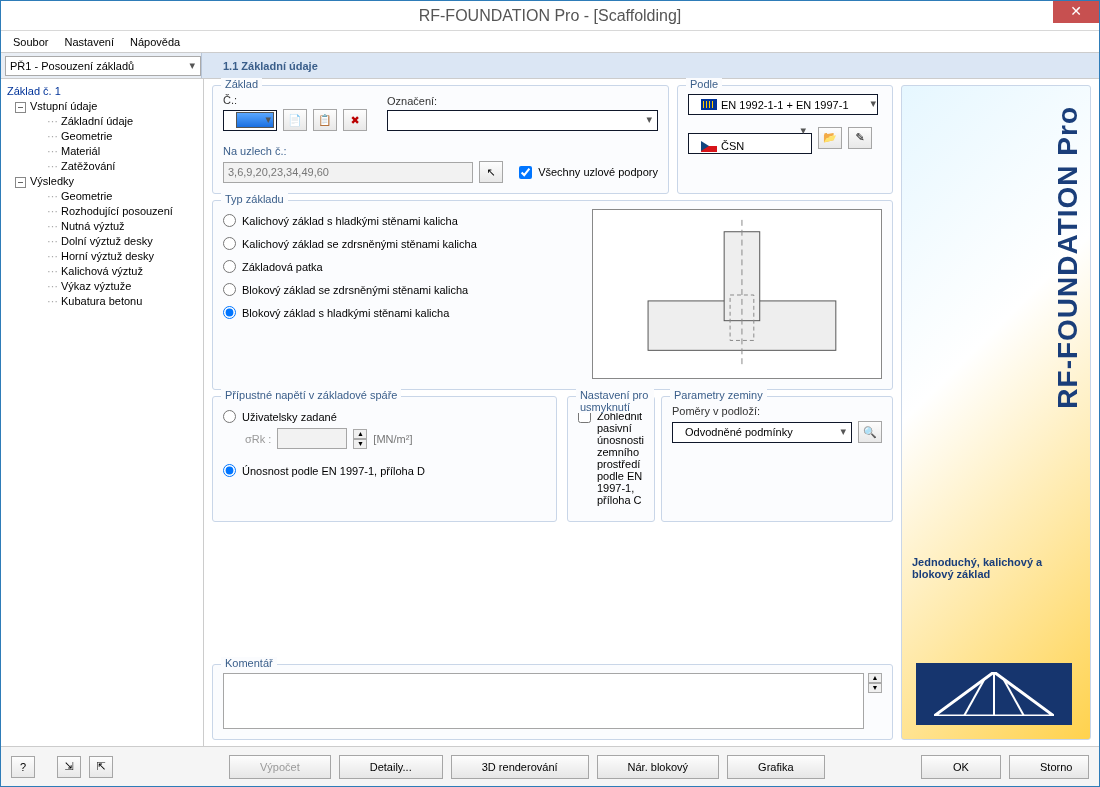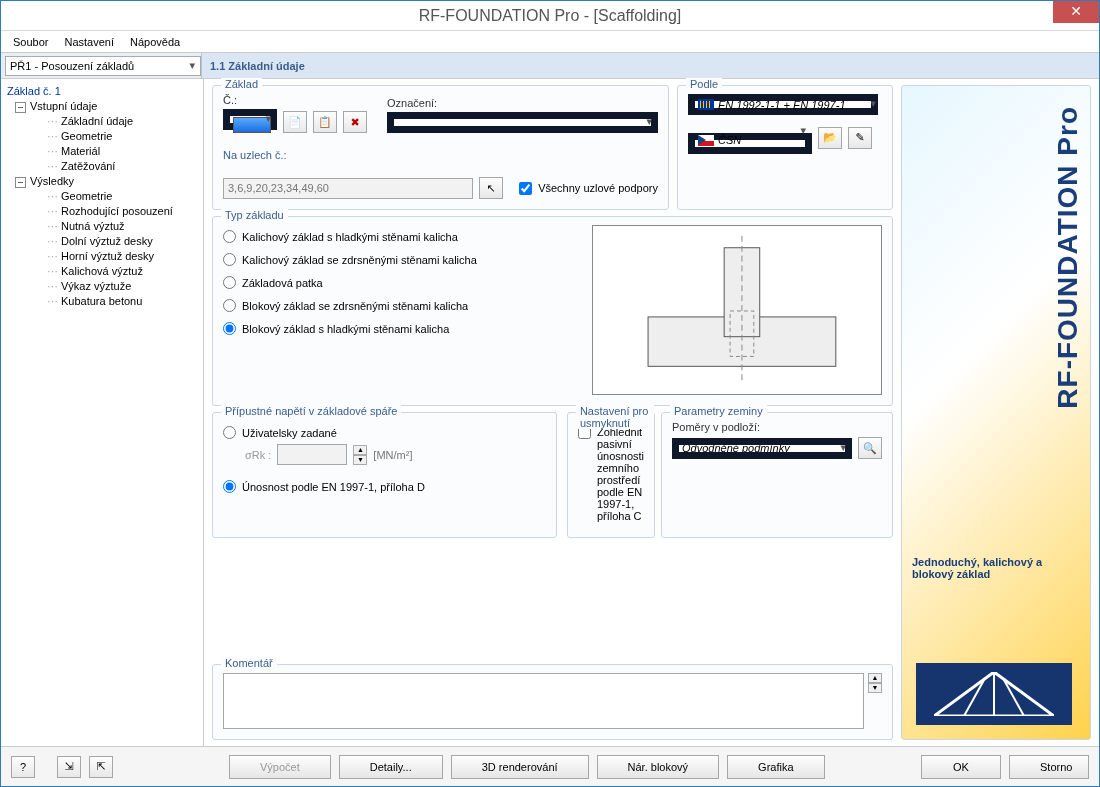--- a/index.html
+++ b/index.html
@@ -7,21 +7,21 @@
 .window { width: 1100px; height: 787px; border: 1px solid #2e7cb8; display: flex; flex-direction: column; background: #fff; }
 .titlebar { height: 30px; background: #fff; display: flex; align-items: center; position: relative; border-bottom: 1px solid #d8d8d8;}
 .titlebar .title { position:absolute; left:50%; transform:translateX(-50%); color: #555; font-size: 16px; }
 .titlebar .close { width: 46px; height: 22px; background: #c75050; color: #fff; text-align: center; line-height: 20px; position: absolute; top:0; right: 0; font-size:14px; }
 .menubar { height: 21px; display: flex; align-items: center; padding: 0 6px; gap: 4px; background:#fff;}
 .menubar span { padding: 2px 6px; }
 .toolbar-row { height: 27px; background: #e9eef5; border-top:1px solid #ccc; border-bottom:1px solid #ccc; display:flex; align-items:center;}
 .case-select { width: 196px; height: 20px; margin-left:4px; border:1px solid #aaa; background:#fff; padding:1px 18px 1px 4px; appearance:none; position:relative;}
 .case-select-wrap{position:relative; display:inline-block;}
 .case-select-wrap::after{content:"▾"; position:absolute; right:6px; top:3px; pointer-events:none; color:#555;}
-.panel-title { flex:1; padding-left:8px; color:#3a5e8a; font-weight:bold; background:#dbe6f4; height:100%; display:flex; align-items:center; border-left:1px solid #b8c6d9;}
+.panel-title { flex:1; padding-left:21px; color:#3a5e8a; font-weight:bold; background:#dbe6f4; height:100%; display:flex; align-items:center; border-left:1px solid #b8c6d9;}
 .content { flex:1; display:flex; min-height:0;}
 .sidebar { width:203px; border-right:1px solid #ccc; padding:4px 2px; overflow:auto;}
 .tree-root { color:#003399; padding:2px 4px;}
 .tree-node { padding:1px 0 1px 4px; color:#000;}
 .tree-node.lvl1{ padding-left:12px;}
 .tree-node.lvl2{ padding-left:44px;}
 .tree-node .tgl{display:inline-block; width:11px; height:11px; border:1px solid #888; text-align:center; line-height:9px; font-size:9px; margin-right:4px; background:#fff;}
 .dots::before{content:"⋯"; color:#aaa; margin-right:4px; letter-spacing:-1px;}
 .main { flex:1; padding:6px 8px 6px 8px; display:flex; gap:8px; min-width:0;}
 .formcol{ flex:1; display:flex; flex-direction:column; gap:6px; min-width:0;}
@@ -39,21 +39,21 @@
 .two-col > .group{ flex:1;}
 .rightcol{ width:190px; display:flex; flex-direction:column;}
 .promo{ flex:1; border:1px solid #c9d6e8; border-radius:3px; background:linear-gradient(135deg,#e6f7ff 0%,#fff 40%,#ffe9a8 70%,#ffd24d 100%); position:relative; overflow:hidden;}
 .promo .vtext{ position:absolute; right:6px; top:20px; writing-mode:vertical-rl; transform:rotate(180deg); font-size:28px; font-weight:bold; color:#1a3e7a; letter-spacing:1px;}
 .promo .tagline{ position:absolute; left:10px; top:470px; color:#1a3e7a; font-weight:bold; font-size:11px; width:160px;}
 .promo .logo{ position:absolute; left:14px; bottom:14px; width:156px; height:62px; background:#16356e; display:flex; align-items:center; justify-content:center;}
 .bottombar{ height:40px; border-top:1px solid #ccc; display:flex; align-items:center; padding:0 10px; gap:8px; background:#f5f5f5;}
 .btn{ height:24px; padding:0 30px; border:1px solid #a6a6a6; background:linear-gradient(#fdfdfd,#e6e6e6);}
 .btn[disabled]{ color:#999;}
 .spacer{flex:1;}
-.select{ height:21px; border:7px solid #0f172a; background:#fff; padding:1px 18px 1px 3px;font-style:italic;}
+.select{ height:21px; border:1px solid #0f172a; background:#fff; padding:1px 18px 1px 12px;}
 .flag{display:inline-block;width:16px;height:11px;background:#003399;margin-right:4px;vertical-align:middle;position:relative;}
 .flag::after{content:"";position:absolute;inset:2px;background:repeating-linear-gradient(90deg,#ffcc00 0 1px,transparent 1px 3px);}
 .flag.cz{background:linear-gradient(to bottom,#fff 50%,#d7141a 50%);}
 .flag.cz::after{content:"";position:absolute;left:0;top:0;border-style:solid;border-width:5.5px 0 5.5px 8px;border-color:transparent transparent transparent #11457e;}
 svg.diag{width:100%;height:100%;}
 .colorswatch{display:inline-block;width:38px;height:16px;background:linear-gradient(#5aa7ff,#1a6fe0);border:1px solid #555;}
 .spin{ width:70px;}
 .sigma{color:#999;}
 .select-wrap{position:relative;display:inline-block;}
 .select-wrap::after{content:"▾";position:absolute;right:6px;top:3px;pointer-events:none;color:#555;}
@@ -117,21 +117,21 @@
                   <span class="iconbtn" style="color:#b00;">✖</span>
                 </div>
               </div>
               <div style="flex:1;display:flex;flex-direction:column;gap:3px;">
                 <label class="fld">Označení:</label>
                 <span class="select-wrap" style="display:block;"><input class="select" style="width: 100%;"></span>
               </div>
             </div>
             <div style="height:14px;"></div>
             <label class="fld" style="color:#3a5e8a;">Na uzlech č.:</label>
-            <div class="row" style="margin-top:16px;">
+            <div class="row" style="margin-top:4px;">
               <input class="txt" style="flex: 1 1 0%;" disabled="" value="3,6,9,20,23,34,49,60">
               <span class="iconbtn">↖</span>
               <label class="radiolbl" style="padding:0 0 0 10px;">
                   <input type="checkbox" checked="" style="">
                   <span>Všechny uzlové podpory</span>
                 </label>
             </div>
           </div>
 
           <div class="group" style="width:216px;">

